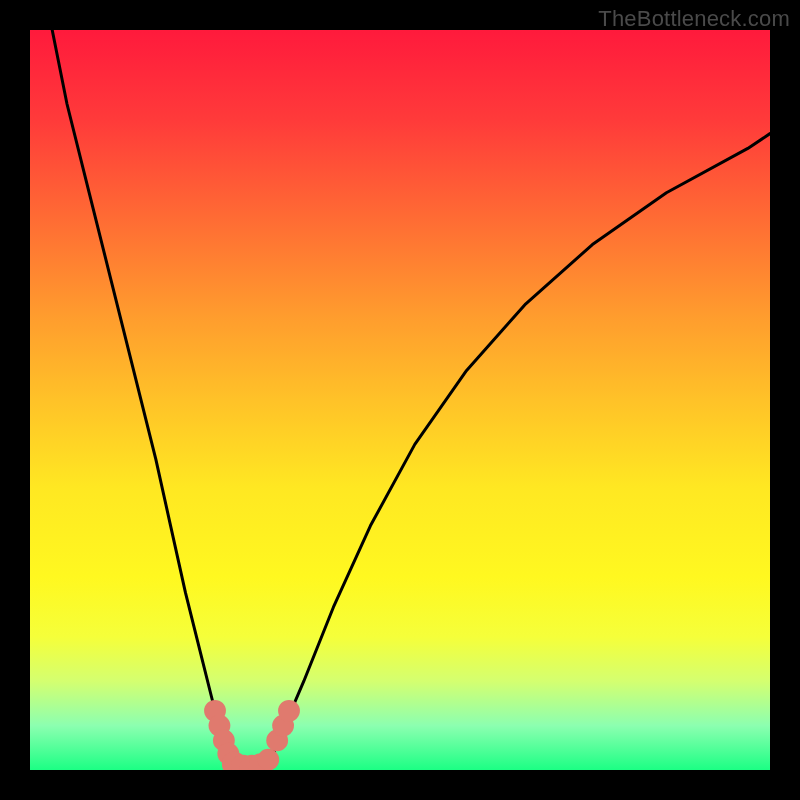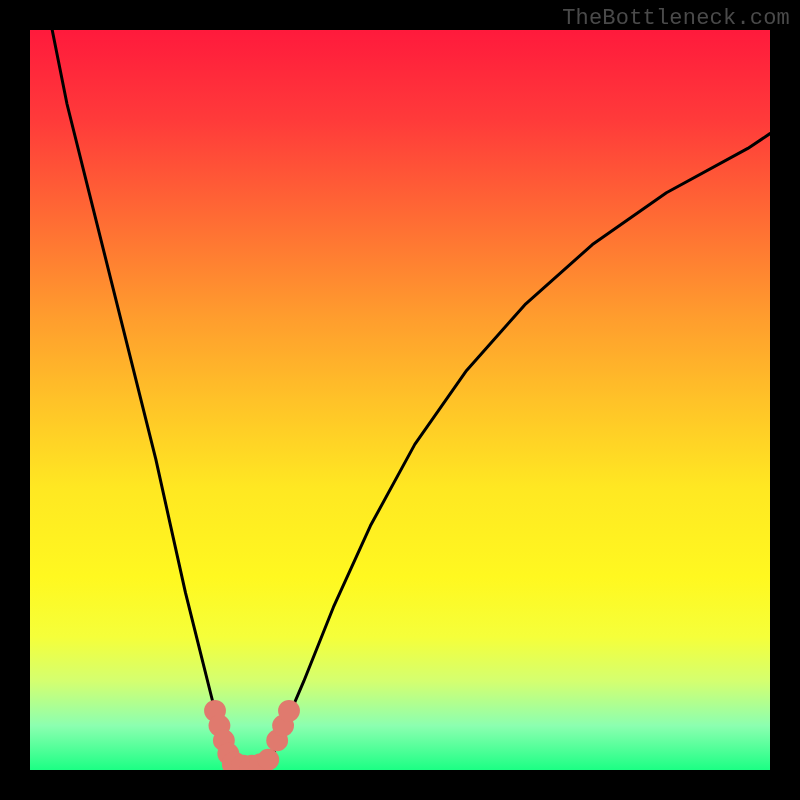--- a/index.html
+++ b/index.html
@@ -11,21 +11,20 @@
     background: #000;
     font-family: Arial, Helvetica, sans-serif;
   }
   .frame {
     position: absolute;
     left: 0;
     top: 0;
     width: 800px;
     height: 800px;
     background: #000;
-    font-family: Liberation Mono, monospace;
   }
   .plot {
     position: absolute;
     left: 30px;
     top: 30px;
     width: 740px;
     height: 740px;
     
     background: linear-gradient(
       to bottom,

